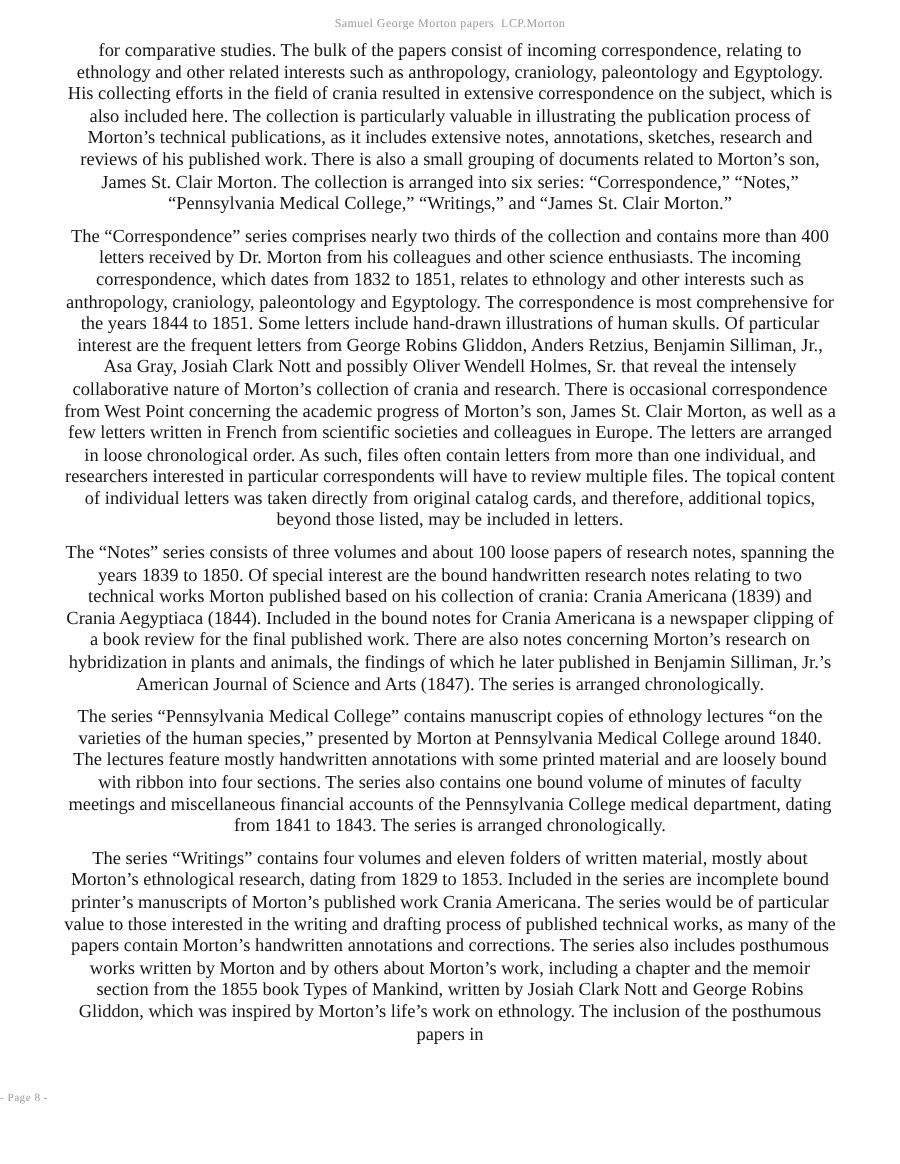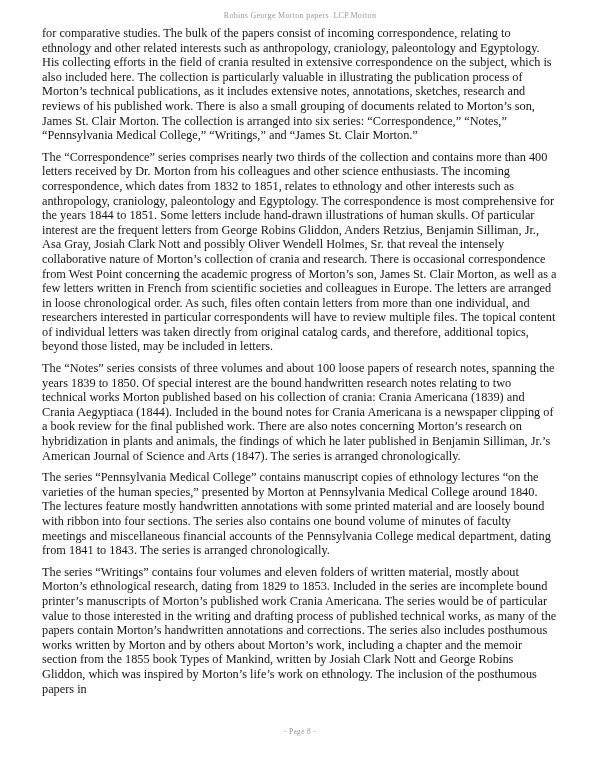--- a/index.html
+++ b/index.html
@@ -33,44 +33,44 @@
     white-space: pre;
   }
   .page-body {
     position: absolute;
     top: 26px;
     left: 42px;
     width: 516px;
     font-size: 12.3px;
     line-height: 14.6px;
     color: var(--text-color);
-    text-align: left;
+    text-align: center;
   }
   .para {
     margin: 0 0 7px 0;
     padding: 0;
   }
   .it { }
   .page-footer {
     position: absolute;
     top: 727px;
     left: 0;
     right: 0;
-    text-align: center;
+    text-align: left;
     font-size: 7.5px;
     letter-spacing: 0.3px;
     color: var(--meta-color);
     white-space: pre;
   }
 </style>
 </head>
 <body>
 
 <div class="page">
-  <div class="page-header">Robins George Morton papers  LCP.Morton</div>
+  <div class="page-header">Samuel George Morton papers  LCP.Morton</div>
 
   <div class="page-body">
     <p class="para"><span>for comparative studies. The bulk of the papers consist of incoming correspondence, relating to ethnology and other related interests such as anthropology, craniology, paleontology and Egyptology. His collecting efforts in the field of crania resulted in extensive correspondence on the subject, which is also included here. The collection is particularly valuable in illustrating the publication process of Morton’s technical publications, as it includes extensive notes, annotations, sketches, research and reviews of his published work. There is also a small grouping of documents related to Morton’s son, James St. Clair Morton. The collection is arranged into six series: “Correspondence,” “Notes,” “Pennsylvania Medical College,” “Writings,” and “James St. Clair Morton.”</span></p>
     <p class="para"><span>The “Correspondence” series comprises nearly two thirds of the collection and contains more than 400 letters received by Dr. Morton from his colleagues and other science enthusiasts. The incoming correspondence, which dates from 1832 to 1851, relates to ethnology and other interests such as anthropology, craniology, paleontology and Egyptology. The correspondence is most comprehensive for the years 1844 to 1851. Some letters include hand-drawn illustrations of human skulls. Of particular interest are the frequent letters from George Robins Gliddon, Anders Retzius, Benjamin Silliman, Jr., Asa Gray, Josiah Clark Nott and possibly Oliver Wendell Holmes, Sr. that reveal the intensely collaborative nature of Morton’s collection of crania and research. There is occasional correspondence from West Point concerning the academic progress of Morton’s son, James St. Clair Morton, as well as a few letters written in French from scientific societies and colleagues in Europe. The letters are arranged in loose chronological order. As such, files often contain letters from more than one individual, and researchers interested in particular correspondents will have to review multiple files. The topical content of individual letters was taken directly from original catalog cards, and therefore, additional topics, beyond those listed, may be included in letters.</span></p>
     <p class="para"><span>The “Notes” series consists of three volumes and about 100 loose papers of research notes, spanning the years 1839 to 1850. Of special interest are the bound handwritten research notes relating to two technical works Morton published based on his collection of crania: </span><span class="it">Crania Americana</span><span> (1839) and </span><span class="it">Crania Aegyptiaca</span><span> (1844). Included in the bound notes for </span><span class="it">Crania Americana</span><span> is a newspaper clipping of a book review for the final published work. There are also notes concerning Morton’s research on hybridization in plants and animals, the findings of which he later published in Benjamin Silliman, Jr.’s </span><span class="it">American Journal of Science and Arts</span><span> (1847). The series is arranged chronologically.</span></p>
     <p class="para"><span>The series “Pennsylvania Medical College” contains manuscript copies of ethnology lectures “on the varieties of the human species,” presented by Morton at Pennsylvania Medical College around 1840. The lectures feature mostly handwritten annotations with some printed material and are loosely bound with ribbon into four sections. The series also contains one bound volume of minutes of faculty meetings and miscellaneous financial accounts of the Pennsylvania College medical department, dating from 1841 to 1843. The series is arranged chronologically.</span></p>
     <p class="para"><span>The series “Writings” contains four volumes and eleven folders of written material, mostly about Morton’s ethnological research, dating from 1829 to 1853. Included in the series are incomplete bound printer’s manuscripts of Morton’s published work </span><span class="it">Crania Americana</span><span>. The series would be of particular value to those interested in the writing and drafting process of published technical works, as many of the papers contain Morton’s handwritten annotations and corrections. The series also includes posthumous works written by Morton and by others about Morton’s work, including a chapter and the memoir section from the 1855 book </span><span class="it">Types of Mankind</span><span>, written by Josiah Clark Nott and George Robins Gliddon, which was inspired by Morton’s life’s work on ethnology. The inclusion of the posthumous papers in</span></p>
   </div>
 
   <div class="page-footer">- Page 8 -</div>

